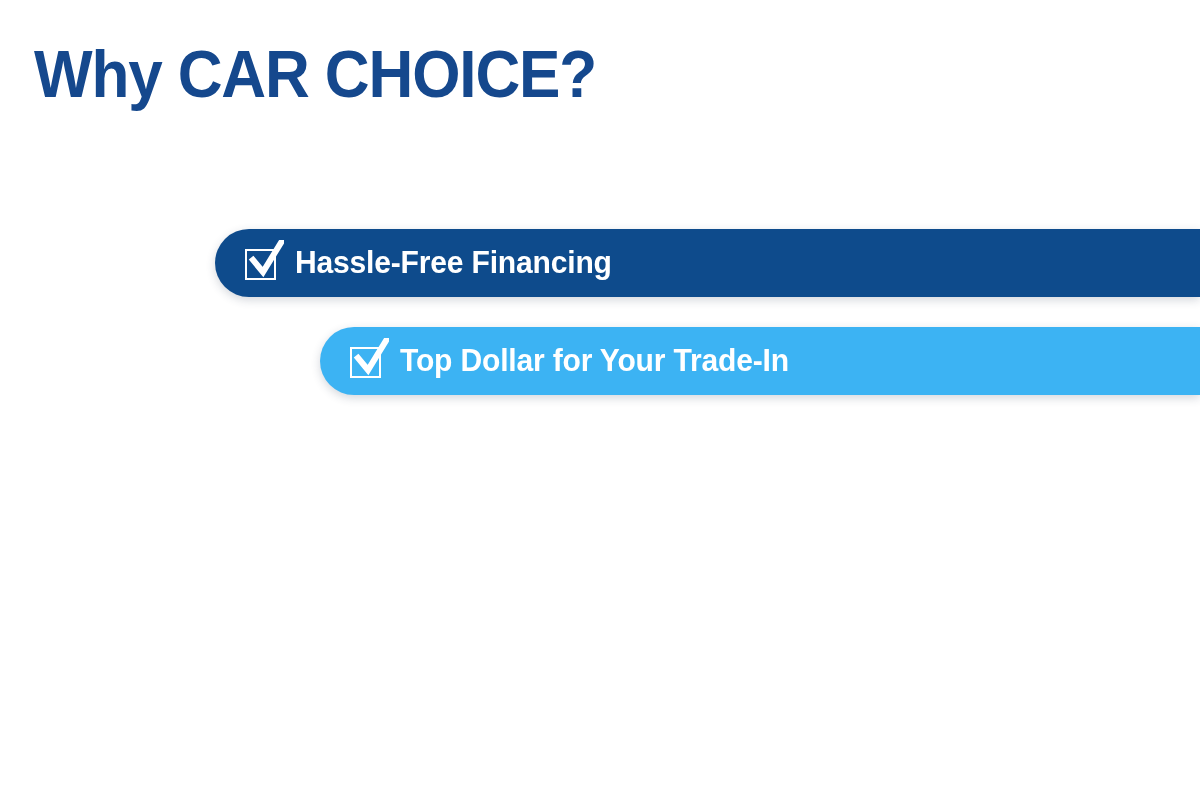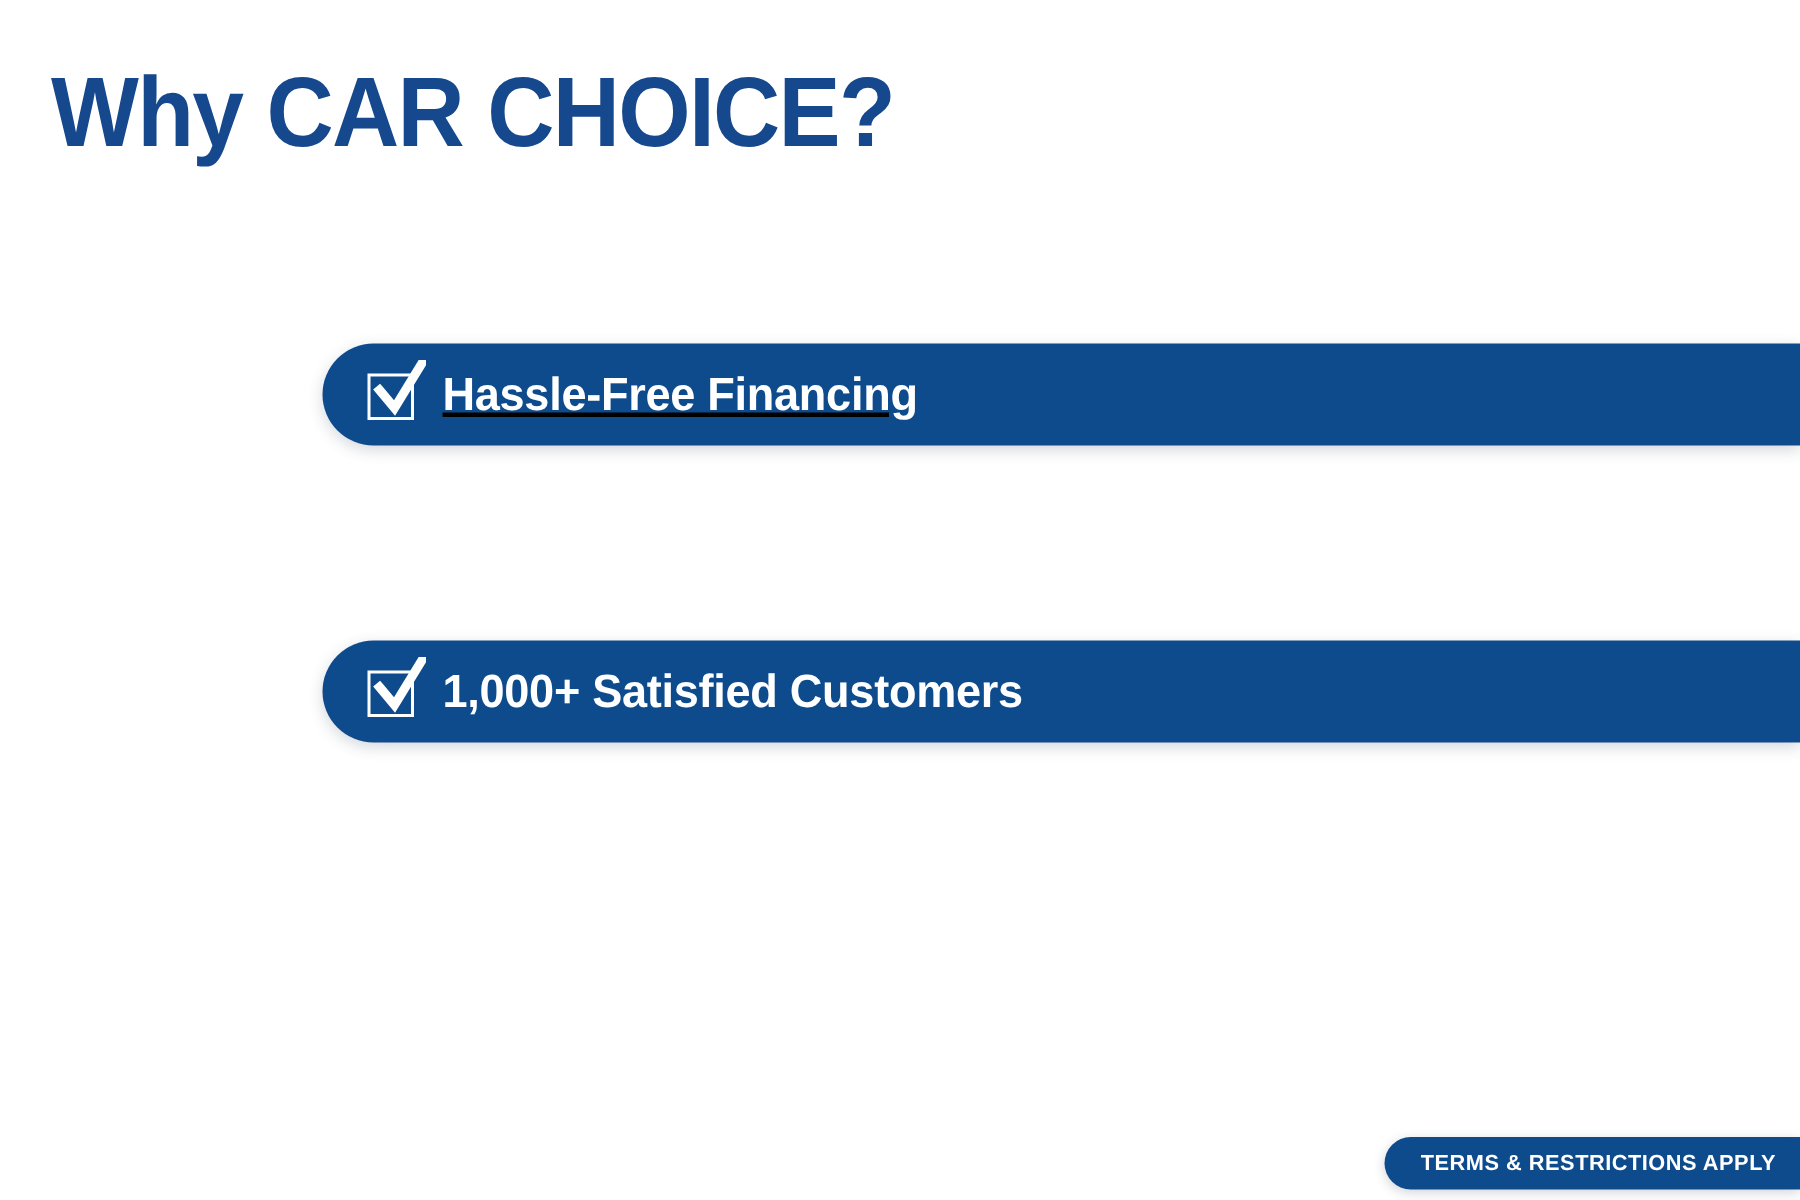--- a/index.html
+++ b/index.html
@@ -455,41 +455,38 @@
     <div class="photo-layer bl-block"></div>
 
     <div class="wash"></div>
     <div class="wash2"></div>
   </div>
 
   <div class="content">
 
     <h1 class="page-title">Why CAR CHOICE?</h1>
 
-    <div class="banner navy" style="top:229px; left:215px;text-decoration:underline;">
+    <div class="banner navy" style="top:229px; left:215px;">
       <span class="checkbox">
         <span class="box"></span>
         <svg class="tick" viewBox="0 0 36 40" fill="none" aria-hidden="true">
           <path d="M5 20 L15 32 L34 1" stroke="#ffffff" stroke-width="6" stroke-linecap="square" stroke-linejoin="miter"></path>
         </svg>
       </span>
       <span class="banner-label">Hassle-Free Financing</span>
     </div>
 
-
-    <div class="banner navy" style="top:427px; left:215px;">
+    <div class="banner light" style="top:327px; left:320px;">
       <span class="checkbox">
         <span class="box"></span>
         <svg class="tick" viewBox="0 0 36 40" fill="none" aria-hidden="true">
           <path d="M5 20 L15 32 L34 1" stroke="#ffffff" stroke-width="6" stroke-linecap="square" stroke-linejoin="miter"></path>
         </svg>
       </span>
-      <span class="banner-label">1,000+ Satisfied Customers</span>
+      <span class="banner-label">Top Dollar for Your Trade-In</span>
     </div>
 
 
 
-    <div class="terms-badge">
-      <span>TERMS &amp; RESTRICTIONS APPLY</span>
-    </div>
+
 
   </div>
 </div>
 
 </body></html>

